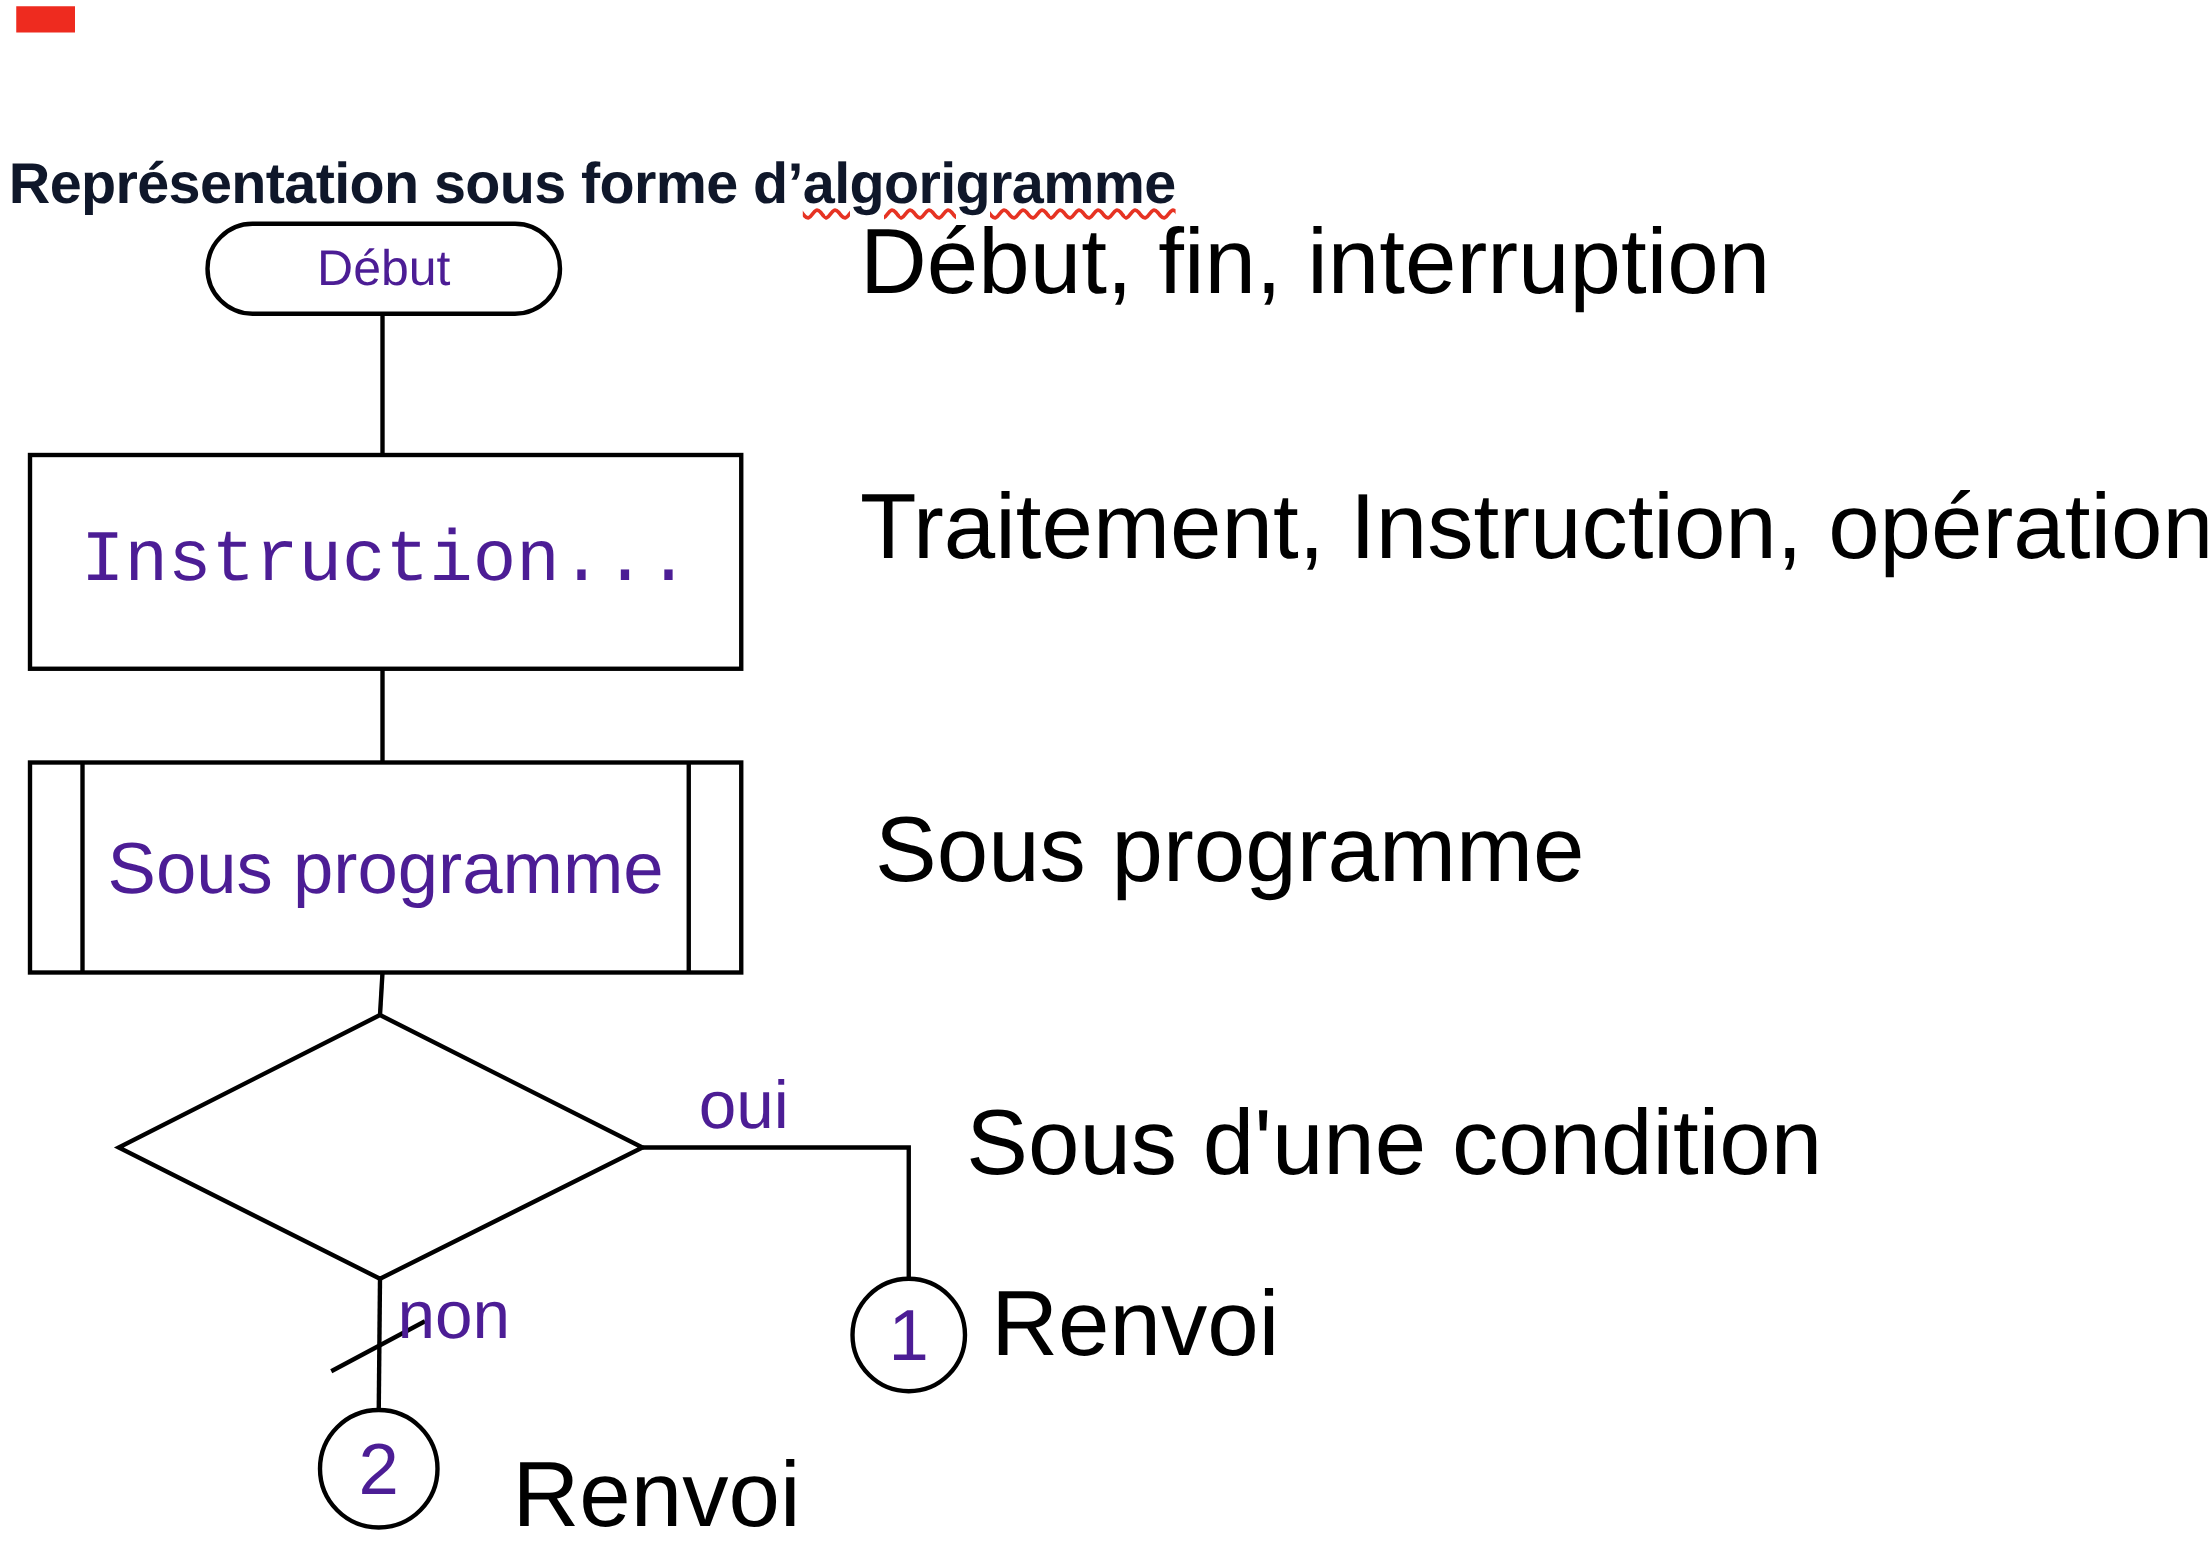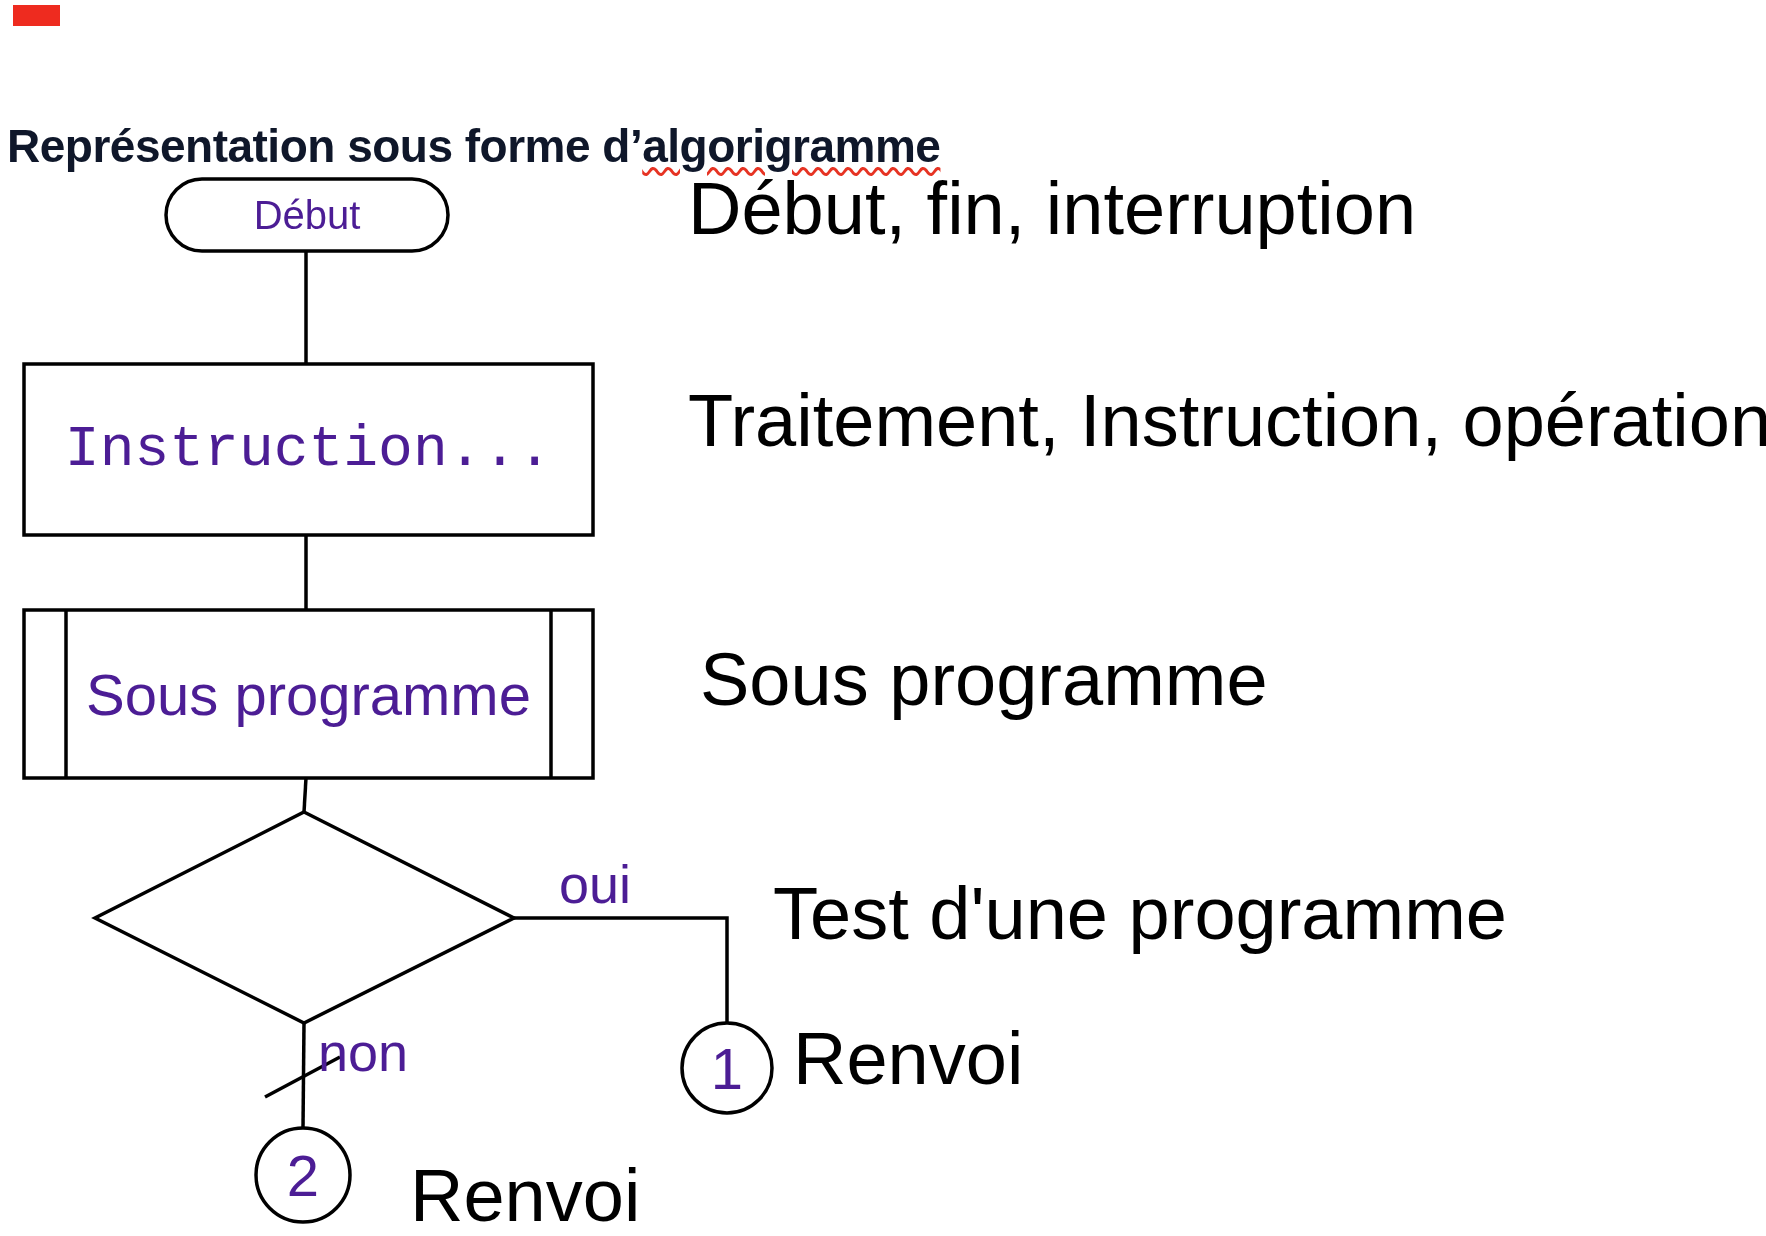--- a/index.html
+++ b/index.html
@@ -86,17 +86,17 @@
   <div class="node-label lbl-process">Instruction...</div>
   <div class="node-label lbl-subroutine">Sous programme</div>
   <div class="node-label lbl-oui">oui</div>
   <div class="node-label lbl-non">non</div>
   <div class="node-label lbl-conn1">1</div>
   <div class="node-label lbl-conn2">2</div>
 
   <div class="legend-item lg1">Début, fin, interruption</div>
   <div class="legend-item lg2">Traitement, Instruction, opération...</div>
   <div class="legend-item lg3">Sous programme</div>
-  <div class="legend-item lg4">Test d'une programme</div>
+  <div class="legend-item lg4">Sous d'une condition</div>
   <div class="legend-item lg5">Renvoi</div>
   <div class="legend-item lg6">Renvoi</div>
 
 </div>
 
 </body></html>

